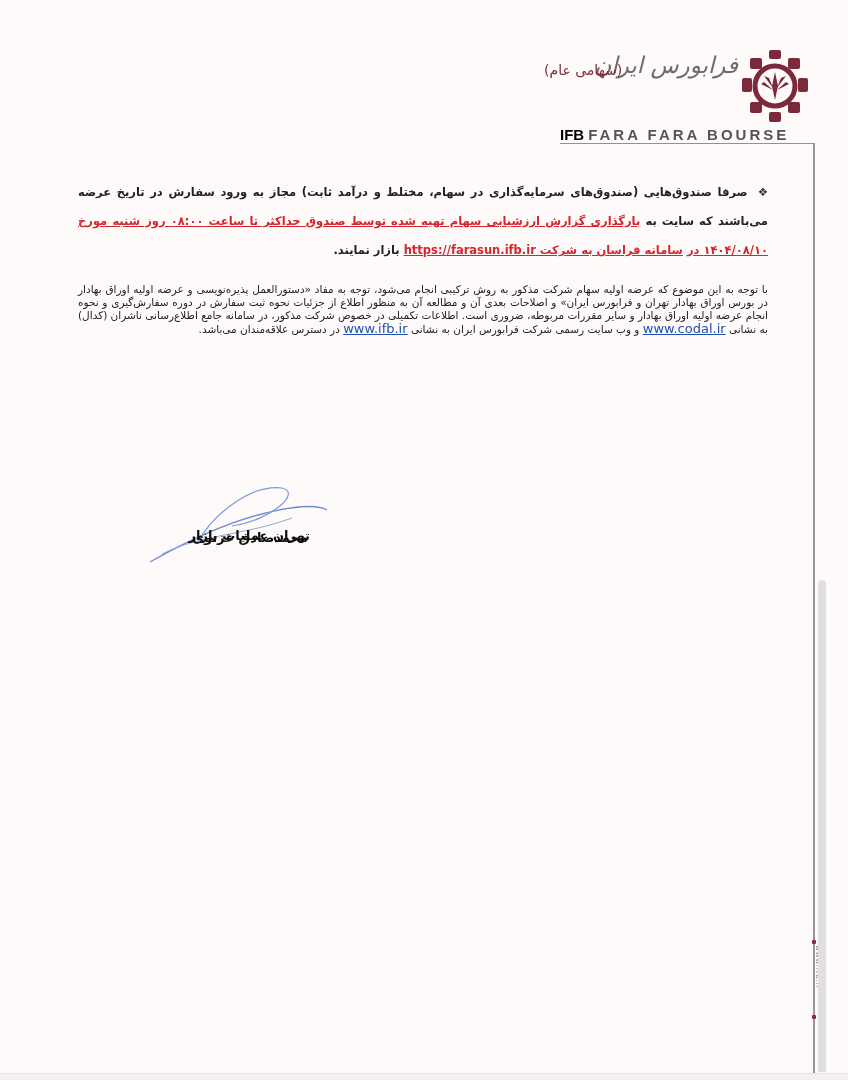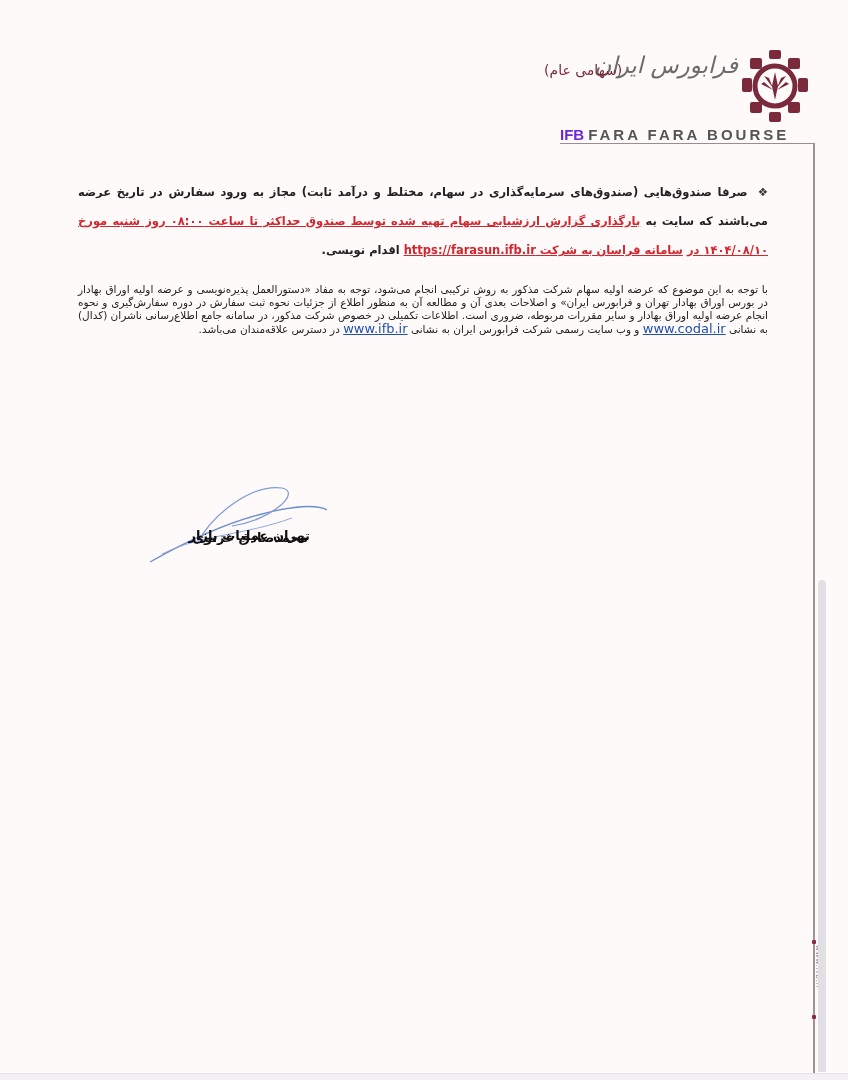--- a/index.html
+++ b/index.html
@@ -26,21 +26,21 @@
       color:#6b6b6b; direction:rtl; white-space:nowrap; letter-spacing:-1px;
     }
     .logo-sub {
       position:absolute; left:14px; top:14px; font-size:14px; color:#7a2a3a; direction:rtl;
     }
     .logo-en {
       position:absolute; left:30px; top:78px;
       font-family:"Liberation Sans", sans-serif; font-size:15px; font-weight:bold;
       color:#555; letter-spacing:3px; white-space:nowrap;
     }
-    .logo-en .ifb { color:#6d28d9; letter-spacing:0; margin-right:4px; }
+    .logo-en .ifb { color:#000000; letter-spacing:0; margin-right:4px; }
     .frame-line-top { position:absolute; left:560px; top:143px; width:255px; height:1px; background:#9a8e92; }
     .frame-line-right { position:absolute; left:813px; top:143px; width:2px; height:930px; background:#a09398; }
     .side-text {
       position:absolute; left:806px; top:945px; width:16px; height:75px;
       writing-mode:vertical-rl; font-size:7px; color:#8a7a80; letter-spacing:1px;
     }
     .side-dot { position:absolute; left:812px; width:4px; height:4px; background:#8b2a44; border-radius:1px; }
     .scrollbar-track { position:absolute; left:816px; top:0; width:12px; height:1072px; }
     .scrollbar-thumb {
       position:absolute; left:818px; top:580px; width:8px; height:492px;
@@ -90,21 +90,21 @@
     <div class="logo-sub">(سهامی عام)</div>
     <div class="logo-en"><span class="ifb">IFB</span><span>FARA FARA BOURSE</span></div>
   </div>
 
   <div class="frame-line-top"></div>
   <div class="frame-line-right"></div>
 
   <div class="content bullet-block">
     <span class="bullet-mark">❖</span><span>صرفا صندوق‌هایی (صندوق‌های سرمایه‌گذاری در سهام، مختلط و درآمد ثابت) مجاز به ورود سفارش در تاریخ عرضه می‌باشند</span>
     <span>که سایت به </span><span class="red-u">بارگذاری گزارش ارزشیابی سهام تهیه شده توسط صندوق حداکثر تا ساعت ۰۸:۰۰ روز شنبه مورخ ۱۴۰۴/۰۸/۱۰ در</span>
-    <span class="red-u">سامانه فراسان به شرکت </span><a class="link-red">https://farasun.ifb.ir</a><span> اقدام نویسی.</span>
+    <span class="red-u">سامانه فراسان به شرکت </span><a class="link-red">https://farasun.ifb.ir</a><span> بازار نمایند.</span>
   </div>
 
   <div class="content para-block">
     <span>با توجه به این موضوع که عرضه اولیه سهام شرکت مذکور به روش ترکیبی انجام می‌شود، توجه به مفاد «دستورالعمل پذیره‌نویسی و عرضه اولیه اوراق بهادار در بورس اوراق بهادار تهران و فرابورس ایران» و اصلاحات بعدی آن و مطالعه آن به منظور اطلاع از جزئیات نحوه ثبت سفارش در دوره سفارش‌گیری و نحوه انجام عرضه اولیه اوراق بهادار و سایر مقررات مربوطه، ضروری است. اطلاعات تکمیلی در خصوص شرکت مذکور، در سامانه جامع اطلاع‌رسانی ناشران (کدال) به نشانی </span><a class="link-blue">www.codal.ir</a><span> و وب سایت رسمی شرکت فرابورس ایران به نشانی </span><a class="link-blue">www.ifb.ir</a><span> در دسترس علاقه‌مندان می‌باشد.</span>
   </div>
 
   <div class="signature">
     <svg class="sig-svg" width="190" height="95" viewBox="0 0 190 95">
       <path d="M8 88 C40 70, 80 50, 120 40 C150 32, 175 30, 185 36" stroke="#6d8fcf" stroke-width="1.4" fill="none"></path>
       <path d="M55 70 C70 40, 110 10, 140 14 C160 18, 130 46, 90 52" stroke="#7b9ad6" stroke-width="1.2" fill="none"></path>

